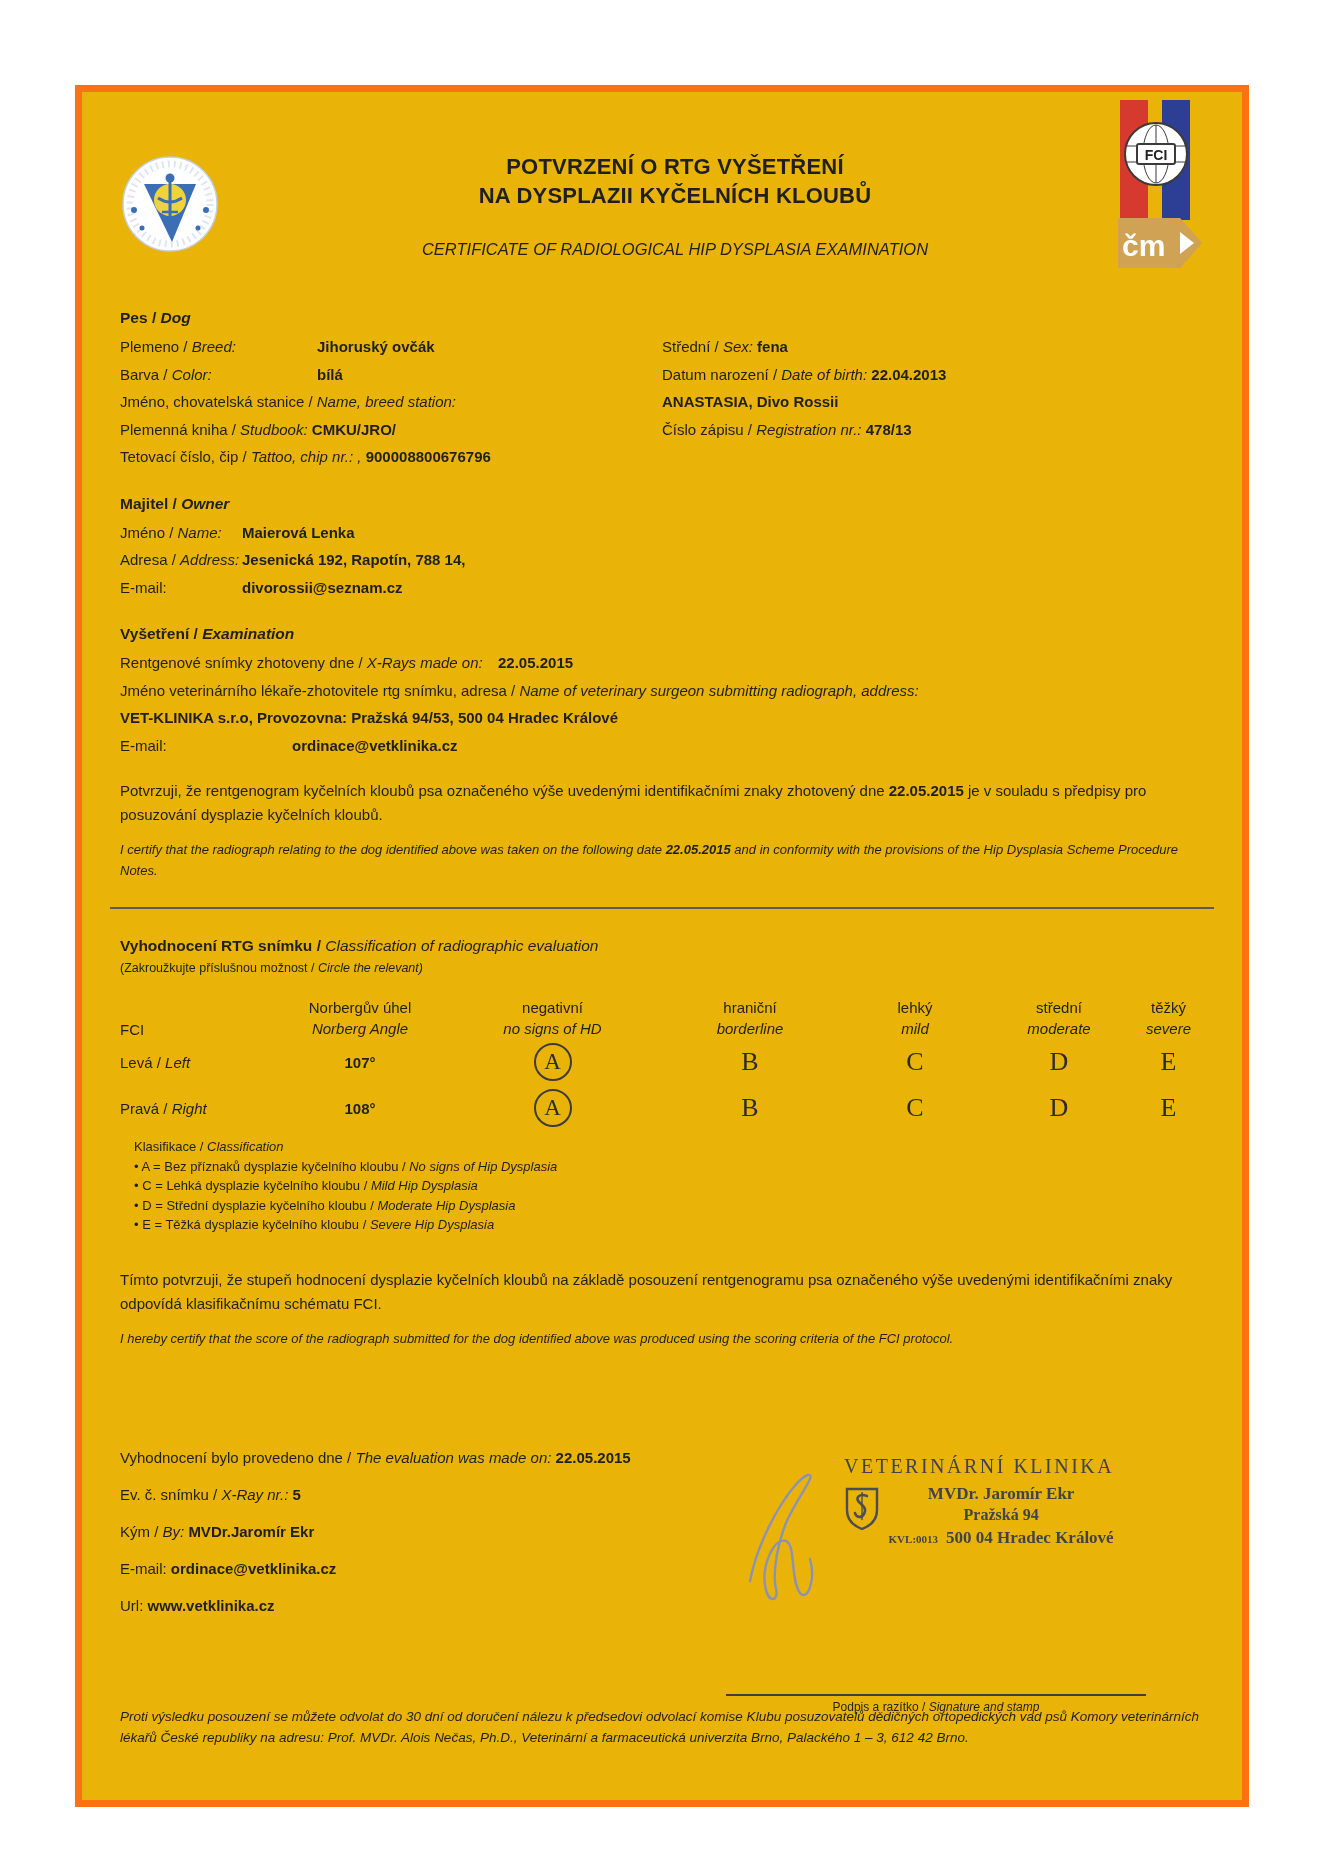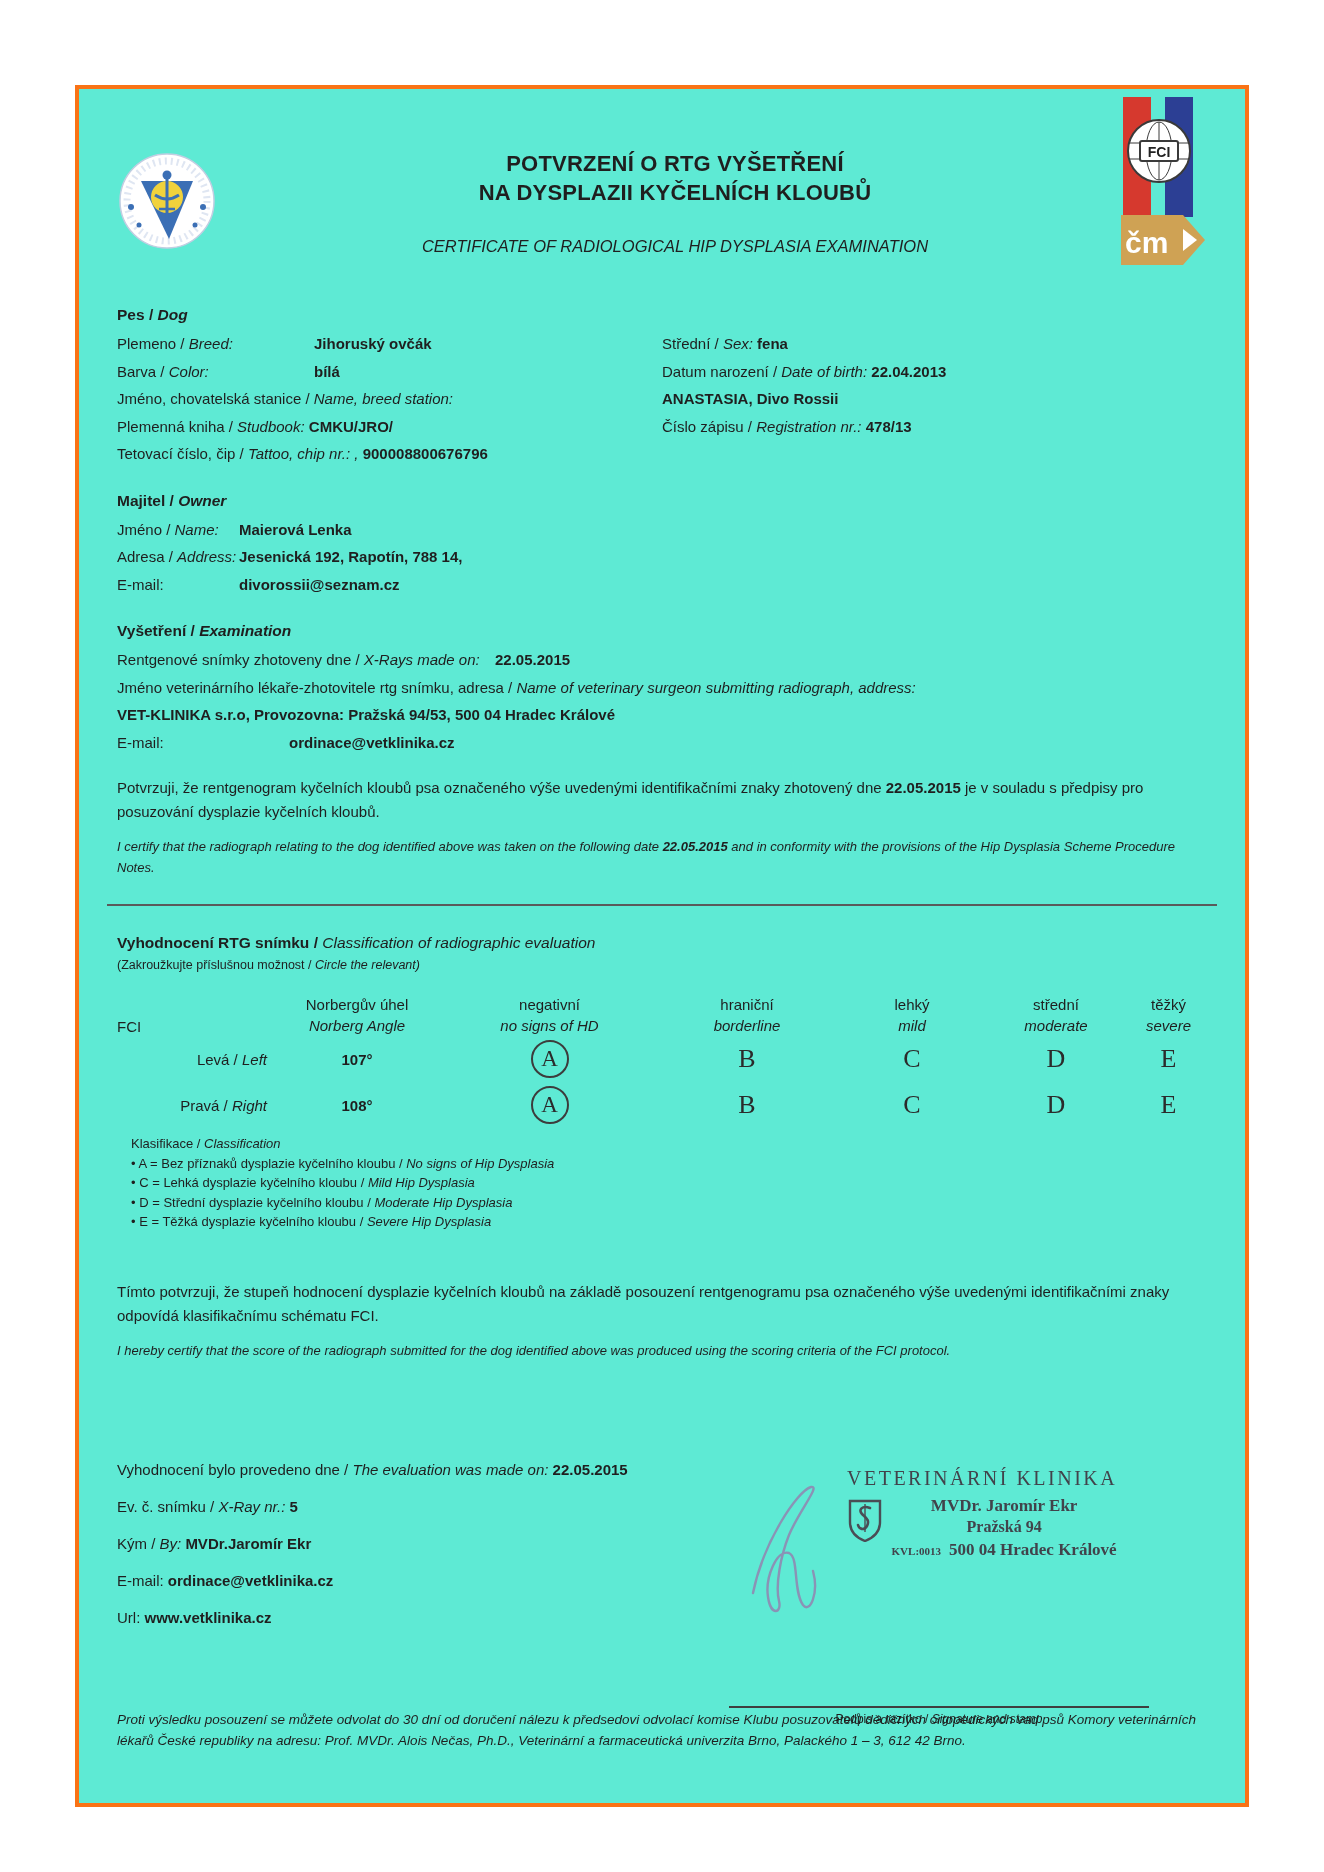--- a/index.html
+++ b/index.html
@@ -4,22 +4,22 @@
 <style>
   * { margin:0; padding:0; box-sizing:border-box; }
   html,body { background:#ffffff; }
   body {
     width:1324px; height:1872px; position:relative;
     font-family:"Liberation Sans", sans-serif;
     color:#1f1f1f; font-size:15px;
   }
   .page {
     position:absolute; left:75px; top:85px; width:1174px; height:1722px;
-    border:4px solid #f97316; padding:22px 38px 18px 38px; overflow:hidden;
-    background:#5eead4;
+    border:7px solid #f97316; padding:22px 38px 18px 38px; overflow:hidden;
+    background:#eab308;
   }
   em { font-style:italic; }
   b, .b { font-weight:bold; }
 
   
   .header { display:flex; align-items:flex-start; margin-bottom:30px; }
   .logo-kvk { width:120px; padding-top:40px; flex:0 0 auto; }
   .titles { flex:1 1 auto; text-align:center; padding-top:38px; }
   .title-main { font-weight:bold; font-size:22px; line-height:29px; letter-spacing:.2px; }
   .title-sub { font-style:italic; font-size:16.5px; margin-top:30px; }
@@ -47,21 +47,21 @@
   
   .cls-head { margin-top:28px; font-size:15.5px; }
   .cls-head .cz { font-weight:bold; }
   .cls-sub { font-size:12.5px; margin-top:6px; }
   .tbl { display:grid; grid-template-columns:150px 180px 205px 190px 140px 148px 1fr;
          margin-top:22px; row-gap:0; }
   .th { text-align:center; line-height:21px; font-size:15px; }
   .th em { display:block; }
   .th-fci { align-self:end; text-align:left; padding-bottom:1px; font-size:15px; }
   .td { text-align:center; height:46px; display:flex; align-items:center; justify-content:center; }
-  .td-label { justify-content:flex-end; }
+  .td-label { justify-content:flex-start; }
   .angle { font-weight:bold; }
   .letter { font-family:"Liberation Serif", serif; font-size:26px; color:#2b2b2b; }
   .circled { border:2.5px solid #3c3c3c; border-radius:50%; width:38px; height:38px;
              display:inline-flex; align-items:center; justify-content:center; font-size:23px; }
 
   .legend { margin-top:6px; padding-left:14px; font-size:13px; line-height:19.5px; }
   .legend-h { font-size:13px; }
   .legend-item::before { content:"• "; }
 
   
@@ -257,21 +257,21 @@
   </div>
 
   <div class="legend">
     <div class="legend-h"><span>Klasifikace /</span> <em>Classification</em></div>
     <div class="legend-item"><span>A = Bez příznaků dysplazie kyčelního kloubu /</span> <em>No signs of Hip Dysplasia</em></div>
     <div class="legend-item"><span>C = Lehká dysplazie kyčelního kloubu /</span> <em>Mild Hip Dysplasia</em></div>
     <div class="legend-item"><span>D = Střední dysplazie kyčelního kloubu /</span> <em>Moderate Hip Dysplasia</em></div>
     <div class="legend-item"><span>E = Těžká dysplazie kyčelního kloubu /</span> <em>Severe Hip Dysplasia</em></div>
   </div>
 
-  <div class="para" style="margin-top:48px;">Tímto potvrzuji, že stupeň hodnocení dysplazie kyčelních kloubů na základě posouzení rentgenogramu psa označeného výše uvedenými identifikačními znaky odpovídá klasifikačnímu schématu FCI.</div>
+  <div class="para" style="margin-top:33px;">Tímto potvrzuji, že stupeň hodnocení dysplazie kyčelních kloubů na základě posouzení rentgenogramu psa označeného výše uvedenými identifikačními znaky odpovídá klasifikačnímu schématu FCI.</div>
   <div class="para-en">I hereby certify that the score of the radiograph submitted for the dog identified above was produced using the scoring criteria of the FCI protocol.</div>
 
   <div class="eval-wrap">
     <div class="eval-col">
       <div class="eval-row"><span>Vyhodnocení bylo provedeno dne /</span> <em>The evaluation was made on:</em> <span class="val">22.05.2015</span></div>
       <div class="eval-row"><span>Ev. č. snímku /</span> <em>X-Ray nr.:</em> <span class="val">5</span></div>
       <div class="eval-row"><span>Kým /</span> <em>By:</em> <span class="val">MVDr.Jaromír Ekr</span></div>
       <div class="eval-row"><span>E-mail:</span><em></em> <span class="val">ordinace@vetklinika.cz</span></div>
       <div class="eval-row"><span>Url:</span><em></em> <span class="val">www.vetklinika.cz</span></div>
     </div>

